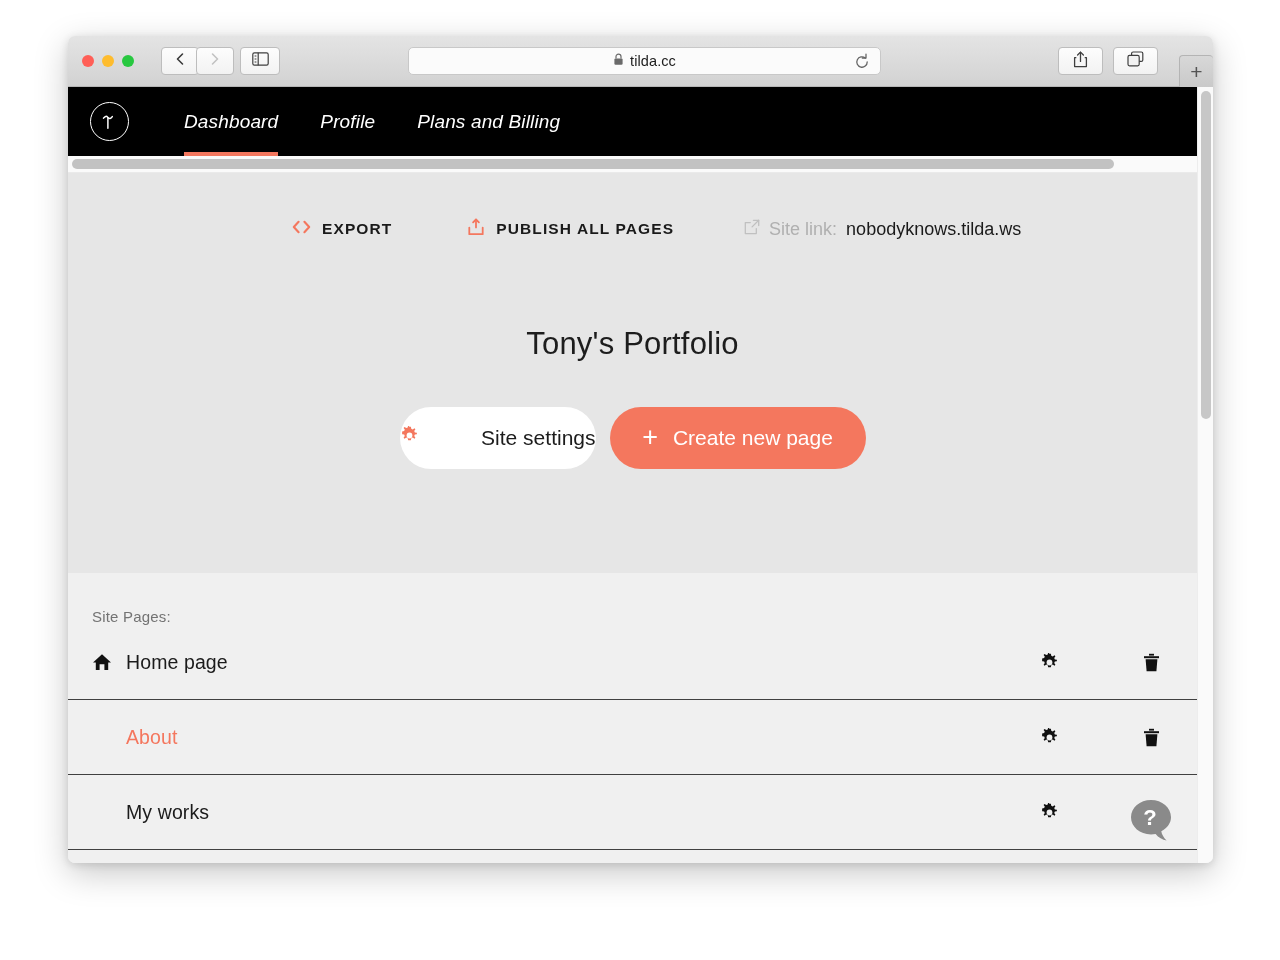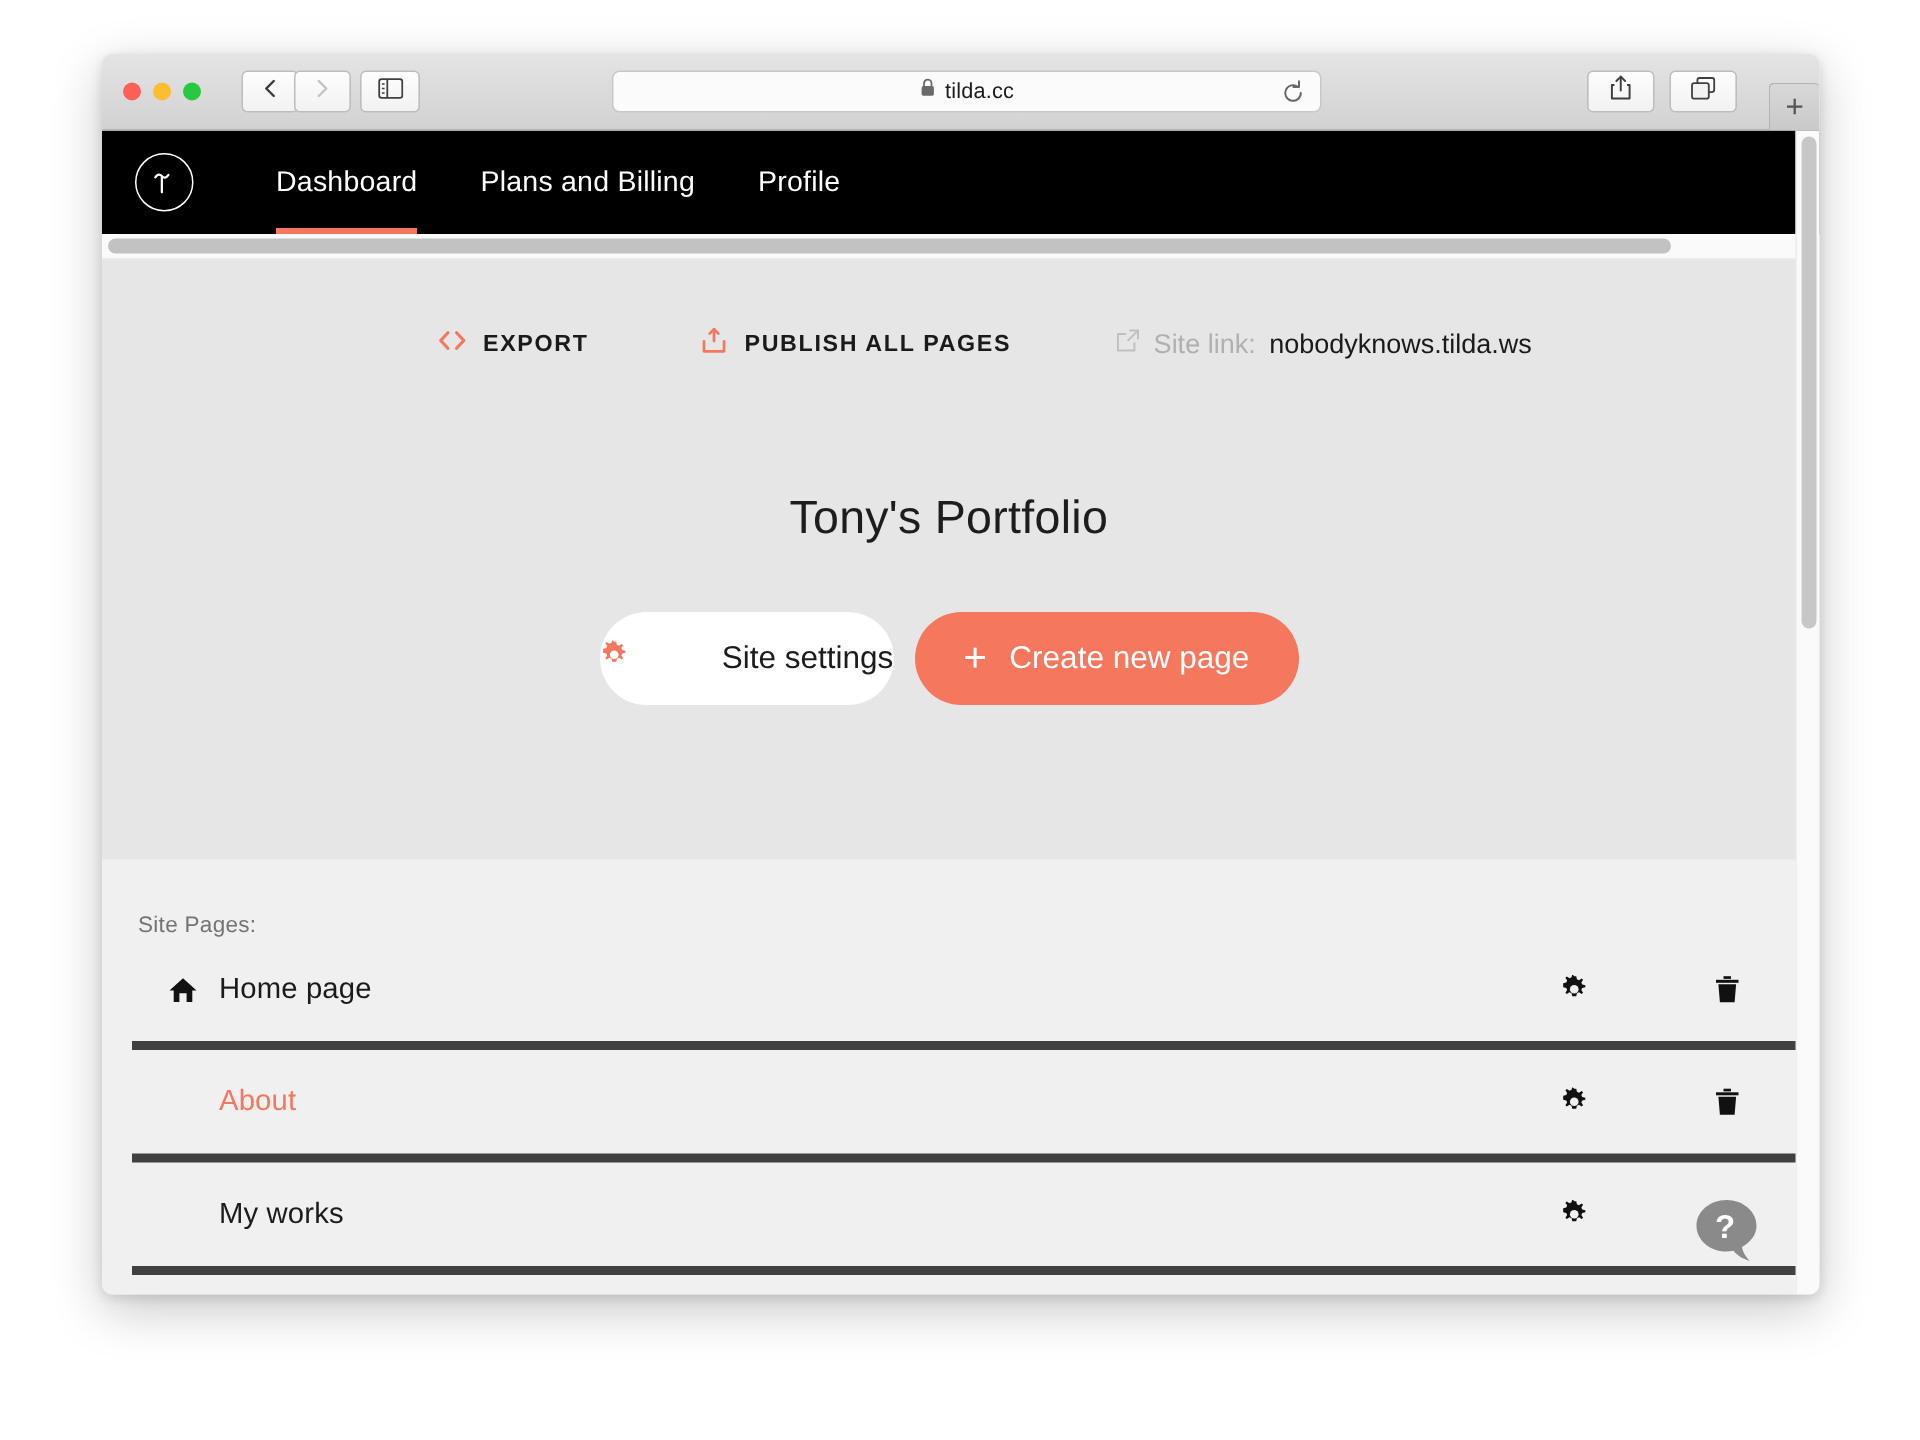--- a/index.html
+++ b/index.html
@@ -79,20 +79,21 @@
   }
 
   
   #topnav {
     position: relative;
     height: 69px;
     background: #000000;
     display: flex; align-items: center;
     padding-left: 22px;
     color: #ffffff;
+    font-style: italic;
   }
   #tilda-logo {
     width: 39px; height: 39px;
     border: 1.6px solid #ffffff;
     border-radius: 50%;
     display: flex; align-items: center; justify-content: center;
     flex: 0 0 auto;
   }
   .nav-left { display: flex; align-items: center; margin-left: 34px; height: 100%; }
   .nav-right { margin-left: auto; display: flex; align-items: center; height: 100%; padding-right: 56px; }
@@ -204,23 +205,22 @@
   #site-pages-label {
     padding: 35px 0 0 24px;
     font-size: 15px;
     color: #737373;
     letter-spacing: .2px;
   }
   .page-row {
     position: relative;
     height: 75px;
     display: flex; align-items: center;
-    border-bottom: 6px solid #404040;
+    border-bottom: 1px solid #404040;
     padding-left: 24px;
-    margin-left: 20px;
   }
   .page-row:first-of-type { border-top: 1px solid transparent; margin-top: 24px; }
   .page-row .home-icon { width: 20px; margin-right: 14px; display:flex; align-items:center; }
   .page-label { font-size: 19.5px; color: #1b1b1b; letter-spacing: .1px; }
   .page-label.accent { color: #f4775e; }
   .row-actions { margin-left: auto; display: flex; align-items: center; }
   .row-actions .gear-btn { width: 34px; display:flex; justify-content:center; }
   .row-actions .trash-btn { width: 34px; display:flex; justify-content:center; margin-left: 68px; margin-right: 29px; }
 
   #help-fab {
@@ -314,24 +314,24 @@
           <path d="M4.5 7.2 q2.2 -3.2 4.4 -0.8 q2.2 2.4 4.4 -0.8" fill="none" stroke="#ffffff" stroke-width="1.5" stroke-linecap="round"></path>
           <path d="M8.9 7.0 L8.9 17.2" fill="none" stroke="#ffffff" stroke-width="1.5" stroke-linecap="round"></path>
         </svg>
       </div>
 
       <div class="nav-left">
         <div class="nav-item active">
           <span>Dashboard</span>
         </div>
         <div class="nav-item">
+          <span>Profile</span>
+        </div>
+        <div class="nav-item">
           <span>Plans and Billing</span>
-        </div>
-        <div class="nav-item">
-          <span>Profile</span>
         </div>
       </div>
 
     </div>
 
     <div id="hscroll-track">
       <div id="hscroll-thumb"></div>
     </div>
 
     <div id="vscroll-track">

